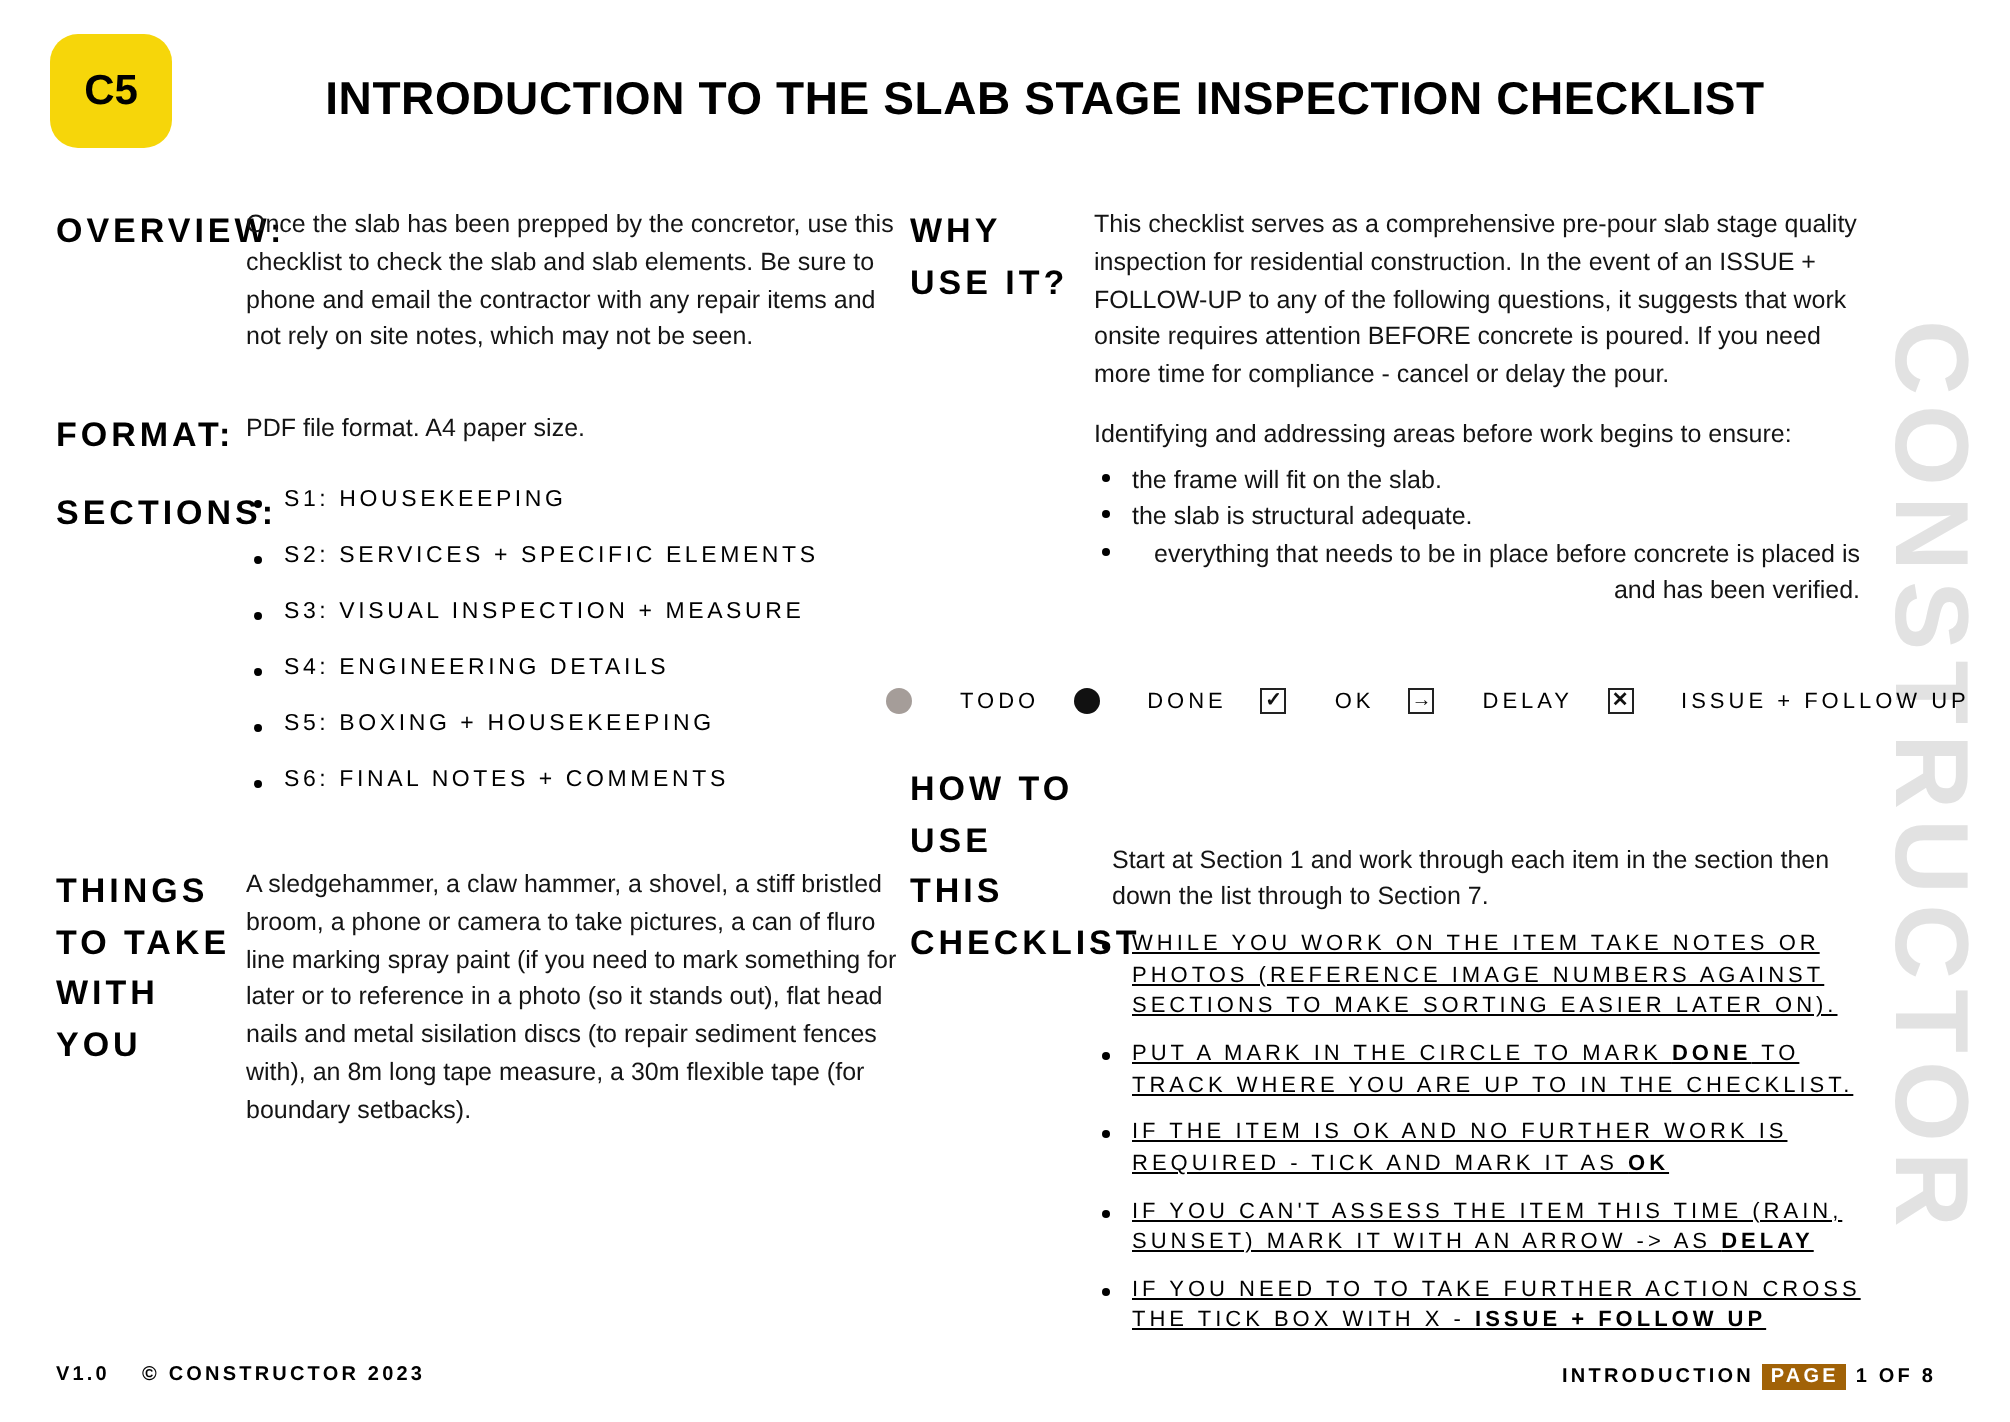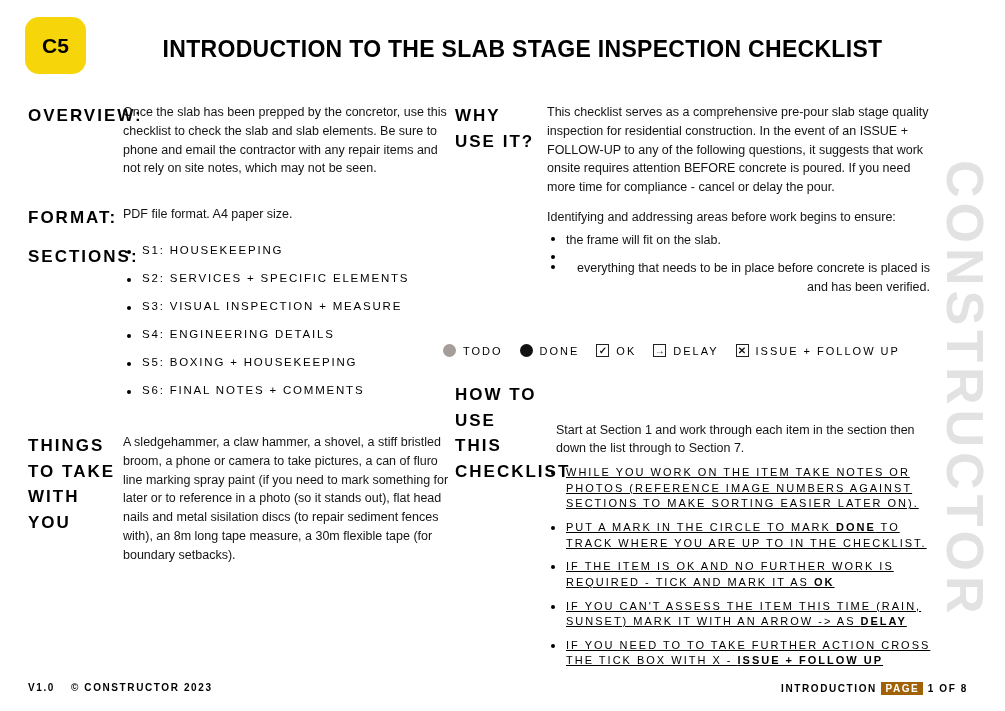--- a/index.html
+++ b/index.html
@@ -35,21 +35,21 @@
   .sec-text { font-size:11.5px; letter-spacing:1.8px; color:#000; }
   .dot { width:4px; height:4px; border-radius:50%; background:#000; flex-shrink:0;
          margin:6px 11px 0 4px; }
 
   .why-para2 { margin-top:11px; }
   .ensure-list { list-style:none; margin-top:4px; }
   .ensure-item { display:flex; align-items:flex-start;text-align:right; }
   .ensure-text { font-size:12.5px; line-height:1.48; color:#141414; }
 
   .legend { position:absolute; left:443px; top:344px; display:flex; align-items:center; gap:17px; }
-  .legend-item { display:flex; align-items:center; gap:7px; }
+  .legend-item { display:flex; align-items:center; gap:24px; }
   .legend-label { font-size:11px; letter-spacing:2px; color:#000; }
   .sym { flex-shrink:0; display:inline-flex; align-items:center; justify-content:center; }
   .circle-gray  { width:13px; height:13px; border-radius:50%; background:#a59d99; }
   .circle-black { width:13px; height:13px; border-radius:50%; background:#111; }
   .box-check, .box-arrow, .box-x { width:13px; height:13px; border:1.6px solid #222;
       font-size:10px; line-height:1; color:#111; font-weight:700; }
 
   .how-intro { font-size:12.5px; line-height:1.45; color:#141414; padding-left:9px;margin-top:39px; }
   .how-list { list-style:none; margin-top:8px; }
   .how-item { display:flex; align-items:flex-start; margin-bottom:8px; }
@@ -121,20 +121,21 @@
     <div>
       <div class="body-text">This checklist serves as a comprehensive pre-pour slab stage quality inspection for residential construction. In the event of an ISSUE + FOLLOW-UP to any of the following questions, it suggests that work onsite requires attention BEFORE concrete is poured. If you need more time for compliance - cancel or delay the pour.</div>
       <div class="body-text why-para2">Identifying and addressing areas before work begins to ensure:</div>
       <ul class="ensure-list">
           <li class="ensure-item">
             <span class="dot"></span>
             <span class="ensure-text">the frame will fit on the slab.</span>
           </li>
           <li class="ensure-item">
             <span class="dot"></span>
+            <span class="ensure-text">the slab is structural adequate.</span>
           </li>
           <li class="ensure-item">
             <span class="dot"></span>
             <span class="ensure-text">everything that needs to be in place before concrete is placed is and has been verified.</span>
           </li>
         </ul>
     </div>
   </div>
 
   <div class="legend">

